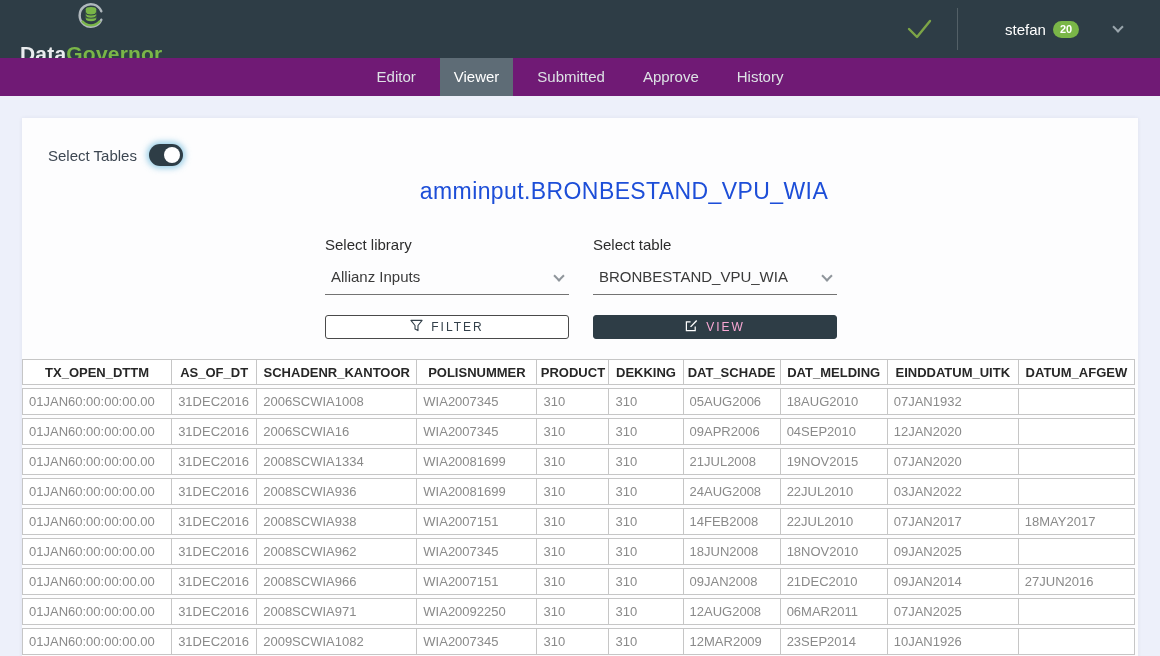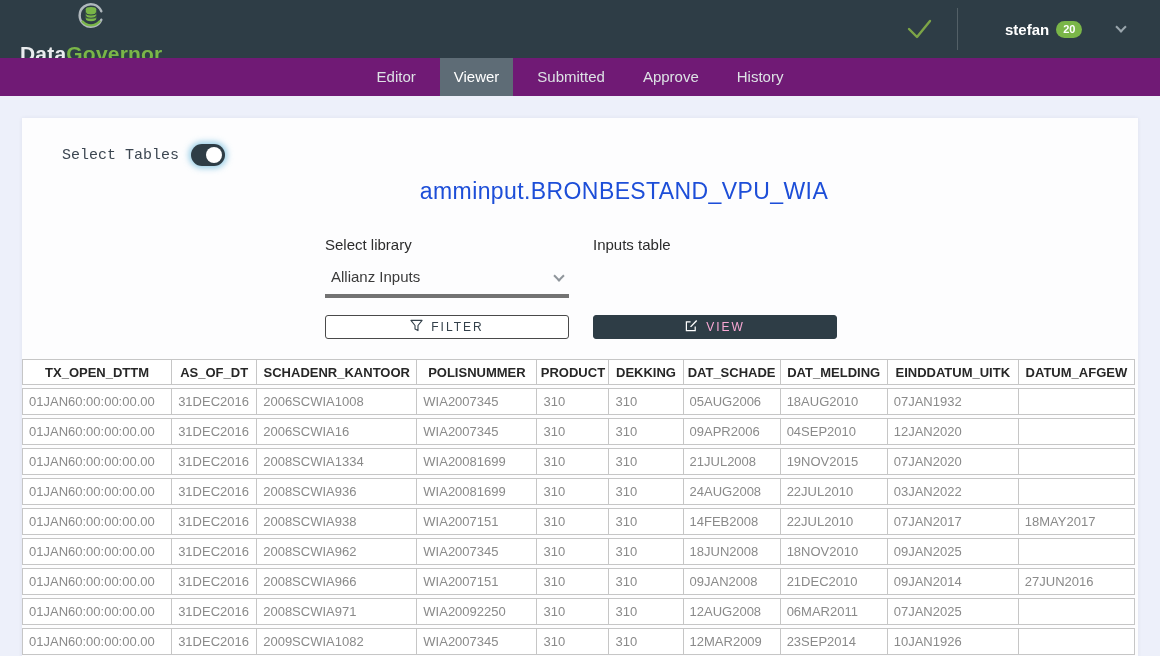--- a/index.html
+++ b/index.html
@@ -11,21 +11,21 @@
   }
   
   .app-header { position:absolute; top:0; left:0; width:1160px; height:58px; background:#2e3d46; }
   .logo { position:absolute; left:20px; top:0; height:58px; display:flex; align-items:center; gap:8px;flex-direction:column; }
   .logo-text { font-size:21px; font-weight:bold; letter-spacing:.2px; }
   .logo-text .t1 { color:#e9ecee; }
   .logo-text .t2 { color:#7ab648; }
   .hdr-check { position:absolute; left:903px; top:14px; }
   .hdr-divider { position:absolute; left:957px; top:8px; width:1px; height:42px; background:rgba(255,255,255,.18); }
   .user-menu { position:absolute; left:1005px; top:0; height:58px; display:flex; align-items:center; gap:7px; cursor:pointer; }
-  .user-name { color:#fff; font-size:15px; font-weight:700; }
+  .user-name { color:#fff; font-size:15px; font-weight:400; }
   .user-badge { background:#7ab648; color:#fff; font-size:11px; font-weight:bold; border-radius:9px; padding:2px 7px; line-height:13px; }
   .chev { display:inline-block; width:8px; height:8px; border-right:2px solid #9aa6ad; border-bottom:2px solid #9aa6ad; transform:rotate(45deg); }
   .user-menu .chev { margin-left:28px; margin-top:-4px; }
   
   .nav-bar { position:absolute; top:58px; left:0; width:1160px; height:38px; background:#701a75; display:flex; justify-content:center; }
   .nav-tab { height:38px; line-height:38px; padding:0 14px; margin:0 5px; font-size:15px; color:#dde2e5; cursor:pointer; }
   .nav-tab.active { background:#5e6c76; color:#fff; }
   
   .card { position:absolute; left:22px; top:118px; width:1116px; height:600px; background:#fdfdfe; box-shadow:0 0 4px rgba(40,40,80,.07); }
   
@@ -35,21 +35,21 @@
   .switch { position:relative; width:34px; height:22px; background:#2e3d46; border-radius:11px; cursor:pointer;
             box-shadow:0 0 6px 2px rgba(110,185,220,.75); }
   .switch .knob { position:absolute; right:3px; top:3px; width:16px; height:16px; background:#fff; border-radius:50%; }
   
   .page-title { position:absolute; left:0; top:60px; width:100%; text-align:center; font-size:23px; font-weight:300; color:#1d4ed8; letter-spacing:.4px;margin-left:44px; }
   
   .sel { position:absolute; width:244px; }
   .sel-lib { left:303px; top:118px; }
   .sel-tbl { left:571px; top:118px; }
   .sel-label { font-size:15px; color:#2c2c2c; margin-bottom:13px; }
-  .sel-box { position:relative; border-bottom:4px solid #737373; padding:2px 22px 8px 6px; cursor:pointer; }
+  .sel-box { position:relative; border-bottom:1px solid #737373; padding:2px 22px 8px 6px; cursor:pointer; }
   .sel-value { font-size:15px; color:#3a3a3a; white-space:nowrap; }
   .sel-box .chev { position:absolute; right:6px; top:6px; border-color:#8f959b; }
   
   .btn { position:absolute; top:197px; width:244px; height:24px; display:flex; align-items:center; justify-content:center; gap:8px;
          font-size:12px; letter-spacing:2px; border-radius:3px; cursor:pointer; }
   .btn-filter { left:303px; background:#fff; border:1px solid #4a4a4a; color:#33404a; }
   .btn-view { left:571px; background:#2e3d46; color:#f9a8d4; border:1px solid #2e3d46; }
   
   .tbl-wrap { position:absolute; left:0; top:238px; width:1113px; }
   table { width:100%; border-collapse:separate; border-spacing:0 3px; table-layout:fixed; }
@@ -92,39 +92,43 @@
 <div class="nav-bar">
   <div class="nav-tab">Editor</div>
   <div class="nav-tab active">Viewer</div>
   <div class="nav-tab">Submitted</div>
   <div class="nav-tab">Approve</div>
   <div class="nav-tab">History</div>
 </div>
 
 <div class="card">
 
-  <div class="toggle-row" style="position:absolute; left:40px; top:26px;font-family:Liberation Mono, monospace;">
+  <div class="toggle-row" style="position:absolute; left:26px; top:26px;">
     <span class="toggle-label">Select Tables</span>
     <span class="switch">
       <span class="knob"></span>
     </span>
   </div>
 
   <div class="page-title">amminput.BRONBESTAND_VPU_WIA</div>
 
   <div class="sel sel-lib">
     <div class="sel-label">Select library</div>
     <div class="sel-box">
       <span class="sel-value">Allianz Inputs</span>
       <span class="chev"></span>
     </div>
   </div>
 
   <div class="sel sel-tbl">
-    <div class="sel-label">Inputs table</div>
+    <div class="sel-label">Select table</div>
+    <div class="sel-box">
+      <span class="sel-value">BRONBESTAND_VPU_WIA</span>
+      <span class="chev"></span>
+    </div>
   </div>
 
   <div class="btn btn-filter">
     <span>
       <svg width="13" height="13" viewBox="0 0 14 14">
         <path d="M1 1.5 H13 L8.6 7 V12.5 L5.4 10.8 V7 Z" fill="none" stroke="#33404a" stroke-width="1.2" stroke-linejoin="round"></path>
       </svg>
     </span>
     <span>FILTER</span>
   </div>

